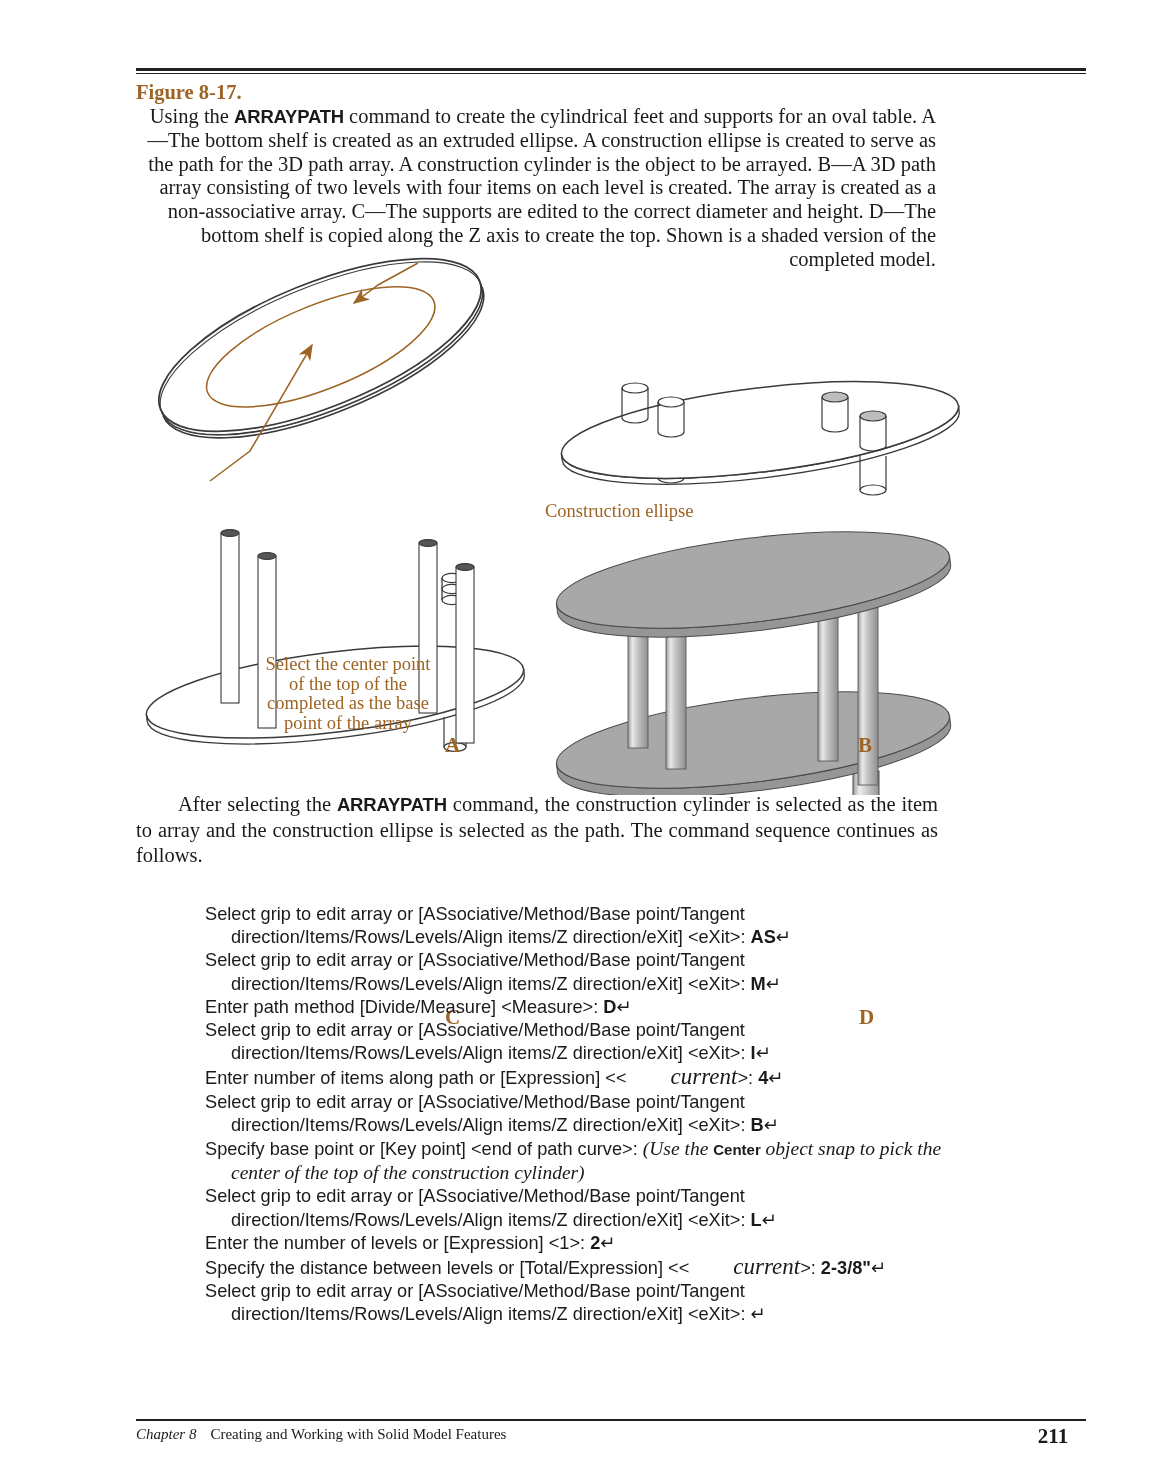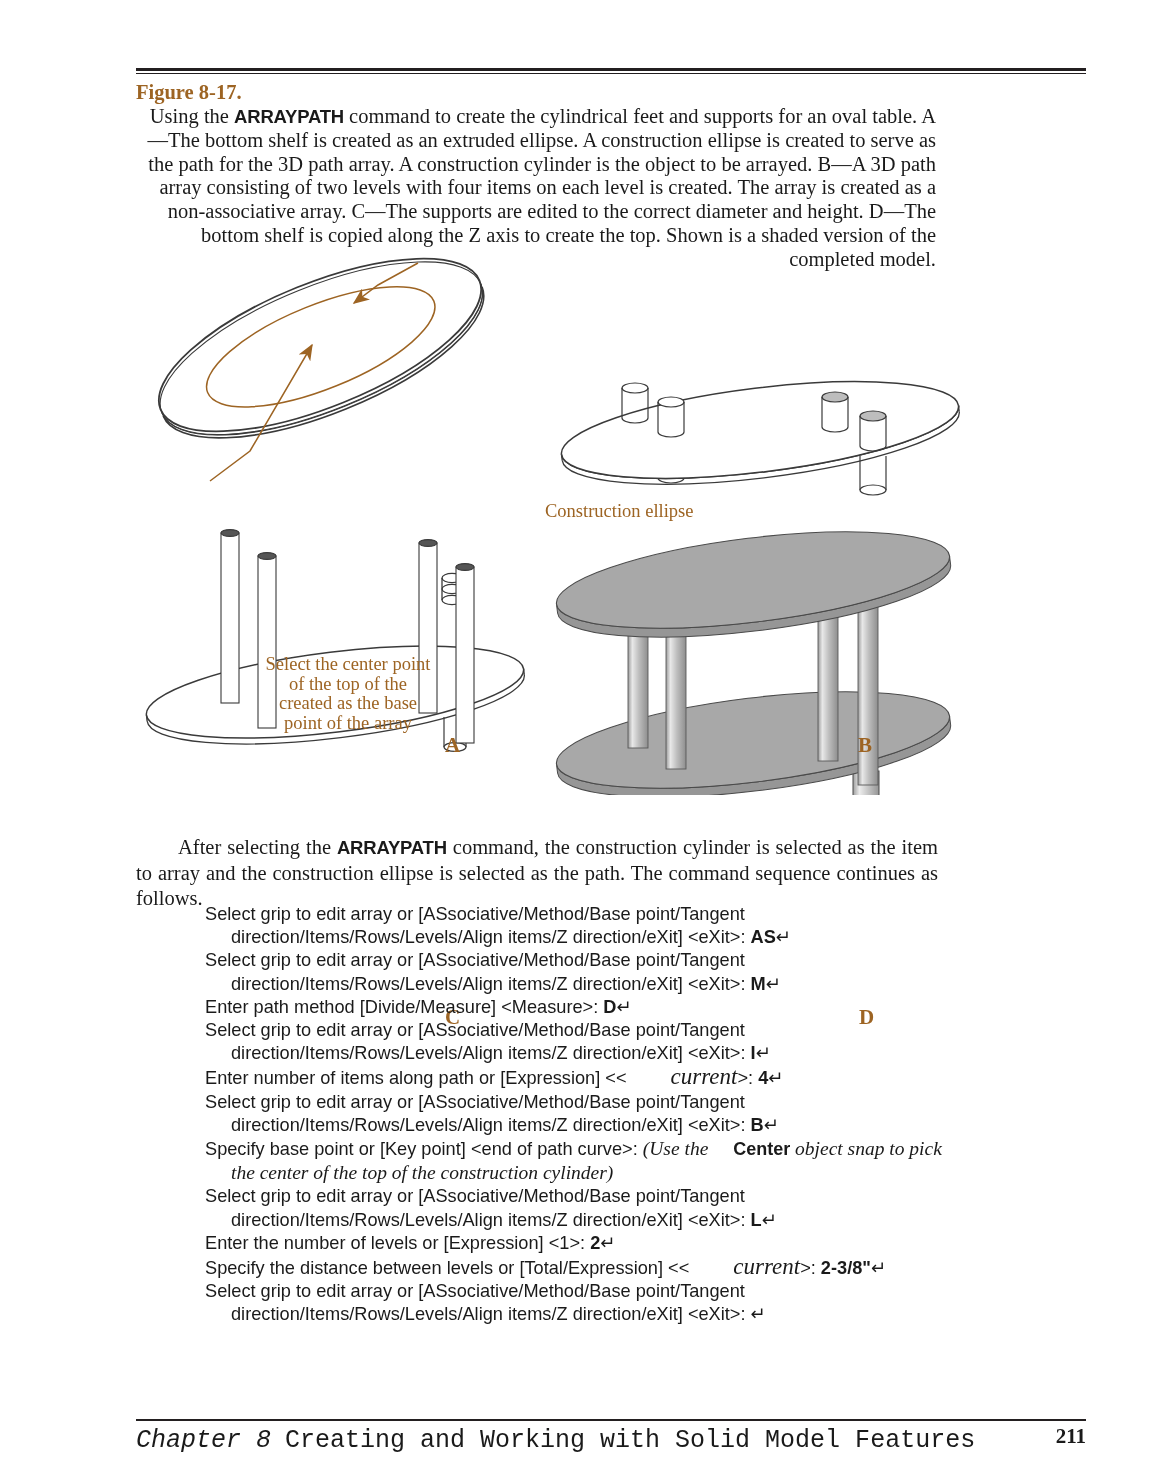--- a/index.html
+++ b/index.html
@@ -32,42 +32,42 @@
   #pl-b{left:728px;top:488px;}
   #pl-c{left:315px;top:760px;}
   #pl-d{left:729px;top:760px;}
 
   .callout{position:absolute;color:#9d6423;font-family:"Liberation Serif", serif;
            font-size:18.5px;line-height:19.6px;text-align:right;}
   #callout-ellipse{left:415px;top:257px;white-space:nowrap;}
   #callout-base{left:134px;top:410px;width:168px;text-align:center;}
 
   
-  .bodypara{position:absolute;left:136px;top:835px;width:802px;
+  .bodypara{position:absolute;left:136px;top:792px;width:802px;
             font-size:20.5px;line-height:25.5px;text-align:justify;
             font-family:"Liberation Serif", serif;}
   .bodypara .indent{display:inline-block;width:42px;}
 
   
   .cmdblock{position:absolute;left:205px;top:903px;width:740px;
             font-family:"Liberation Sans", sans-serif;font-size:18.2px;line-height:23.2px;}
   .cmdline{padding-left:26px;text-indent:-26px;margin:0;}
   .cmdline b{font-weight:bold;}
   .cmdline i.ser{font-family:"Liberation Serif", serif;font-style:italic;font-size:23px;margin-left:44px;}
   .note{font-family:"Liberation Serif", serif;font-style:italic;font-size:19.5px;}
-  .note b{font-family:"Liberation Sans", sans-serif;font-style:normal;font-weight:bold;font-size:18px;margin-left:20px;}
+  .note b{font-family:"Liberation Sans", sans-serif;font-style:normal;font-weight:bold;font-size:15px;}
   .ret{font-family:"Liberation Sans", sans-serif;font-weight:normal;}
 
   
   .footrule{position:absolute;left:136px;top:1419px;width:950px;height:2px;background:#231f20;}
-  .footer-left{position:absolute;left:136px;top:1426px;font-size:25px;
-               font-family:Liberation Mono, monospace;}
+  .footer-left{position:absolute;left:136px;top:1426px;font-size:15px;
+               font-family:Liberation Serif, serif;}
   .footer-left .chap{font-style:italic;}
   .footer-left .ttl{margin-left:14px;}
-  .footer-page{position:absolute;left:1020px;top:1424px;width:66px;text-align:right;
+  .footer-page{position:absolute;left:1020px;top:1424px;width:66px;text-align:center;
                font-weight:bold;font-size:21px;font-family:"Liberation Serif", serif;}
 </style>
 </head>
 <body>
 
 <div class="page">
 
   <div class="toprule">
     <div class="thick"></div>
       <div class="gap"></div>
@@ -253,21 +253,21 @@
         </g>
 
         <g transform="translate(215,45) rotate(-7)">
           <path d="M -198,0 A 198,42 0 0 0 198,0 L 198,9 A 198,42 0 0 1 -198,9 Z" fill="#969696" stroke="#4a4a4a" stroke-width="1"></path>
           <ellipse cx="0" cy="0" rx="198" ry="42" fill="#a8a8a8" stroke="#4a4a4a" stroke-width="1.1"></ellipse>
         </g>
       </g>
     </svg>
 
     <div class="callout" id="callout-ellipse">Construction ellipse</div>
-    <div class="callout" id="callout-base">Select the center point of the top of the created as the base point of the array</div>
+    <div class="callout" id="callout-base">Select the center point of the top of the completed as the base point of the array</div>
 
     <div class="panel-letter" id="pl-a">A</div>
     <div class="panel-letter" id="pl-b">B</div>
     <div class="panel-letter" id="pl-c">C</div>
     <div class="panel-letter" id="pl-d">D</div>
   </div>
 
   <div class="bodypara">
     <span class="indent"></span><span>After selecting the </span><span class="cmdname">ARRAYPATH</span><span> command, the construction cylinder is selected as the item to array and the construction ellipse is selected as the path. The command sequence continues as follows.</span>
   </div>

